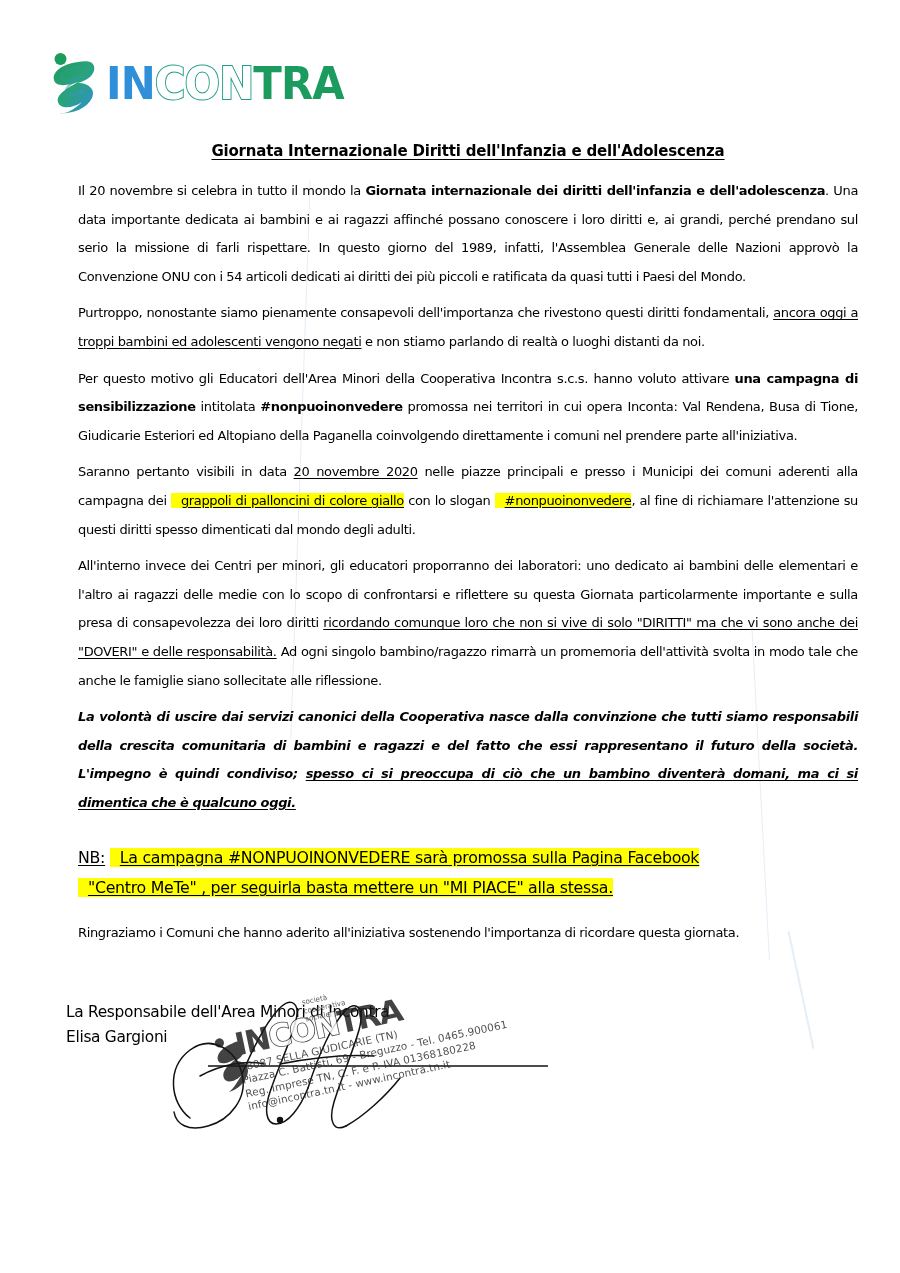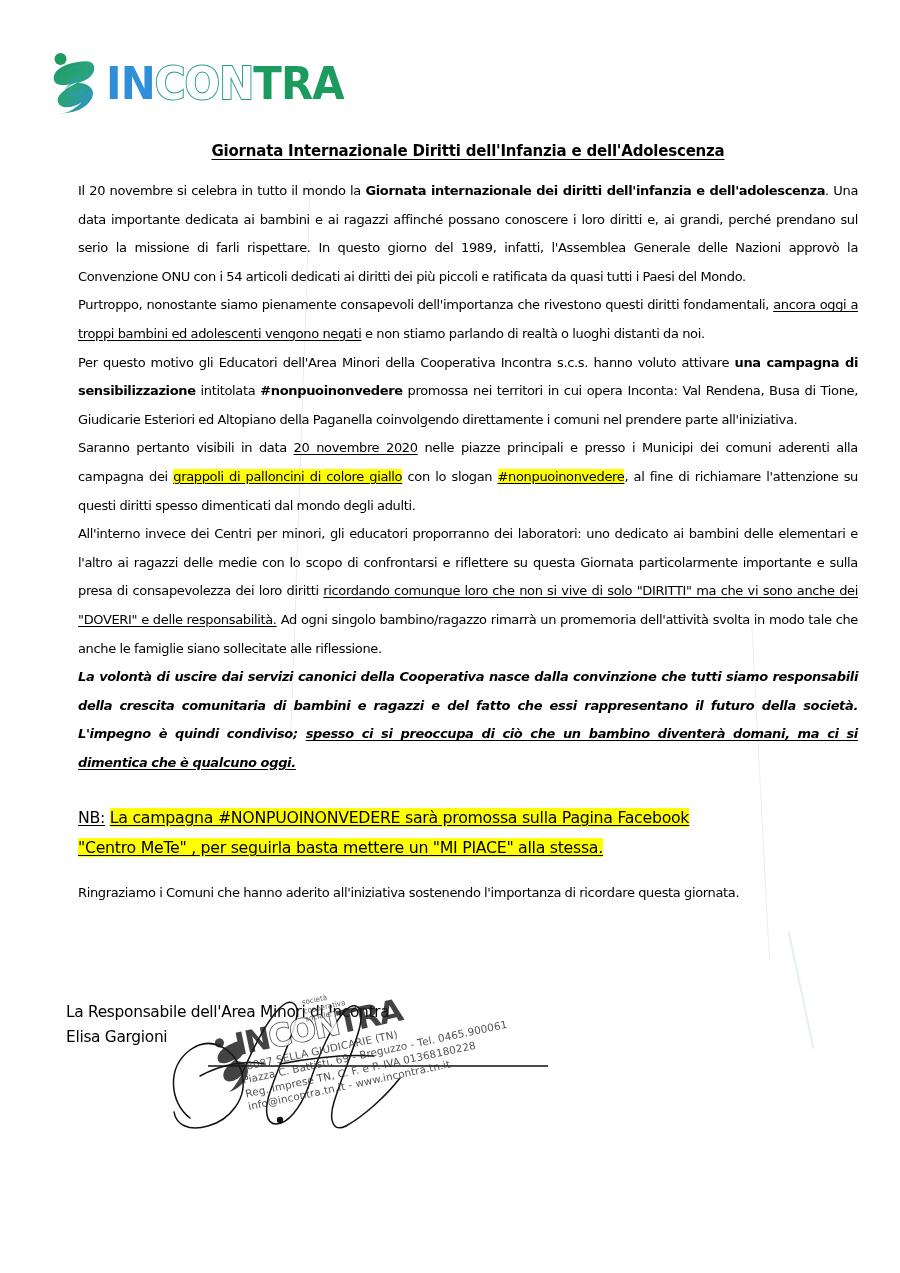--- a/index.html
+++ b/index.html
@@ -81,29 +81,30 @@
 
   .para {
     font-family: "DejaVu Sans", sans-serif;
     font-size: 13px;
     line-height: 28.6px;
     text-align: justify;
     margin: 0;
     letter-spacing: -0.35px;
     word-spacing: -0.2px;
   }
-  .para + .para { margin-top: 0; }
+  .para + .para { margin-top: 8px; }
 
   .b  { font-weight: 700; }
   .bi { font-weight: 700; font-style: italic; }
   .u  { text-decoration: underline; text-underline-offset: 2px; }
   .hlu {
     background: #ffff00;
     text-decoration: underline;
     text-underline-offset: 2px;
+    padding-left: 10px;
   }
 
   .spacer-sm { height: 16px; }
   .spacer-md { height: 26px; }
 
   .nb-block {
     font-family: "DejaVu Sans", sans-serif;
     font-size: 15.8px;
     line-height: 30px;
     font-weight: 400;

